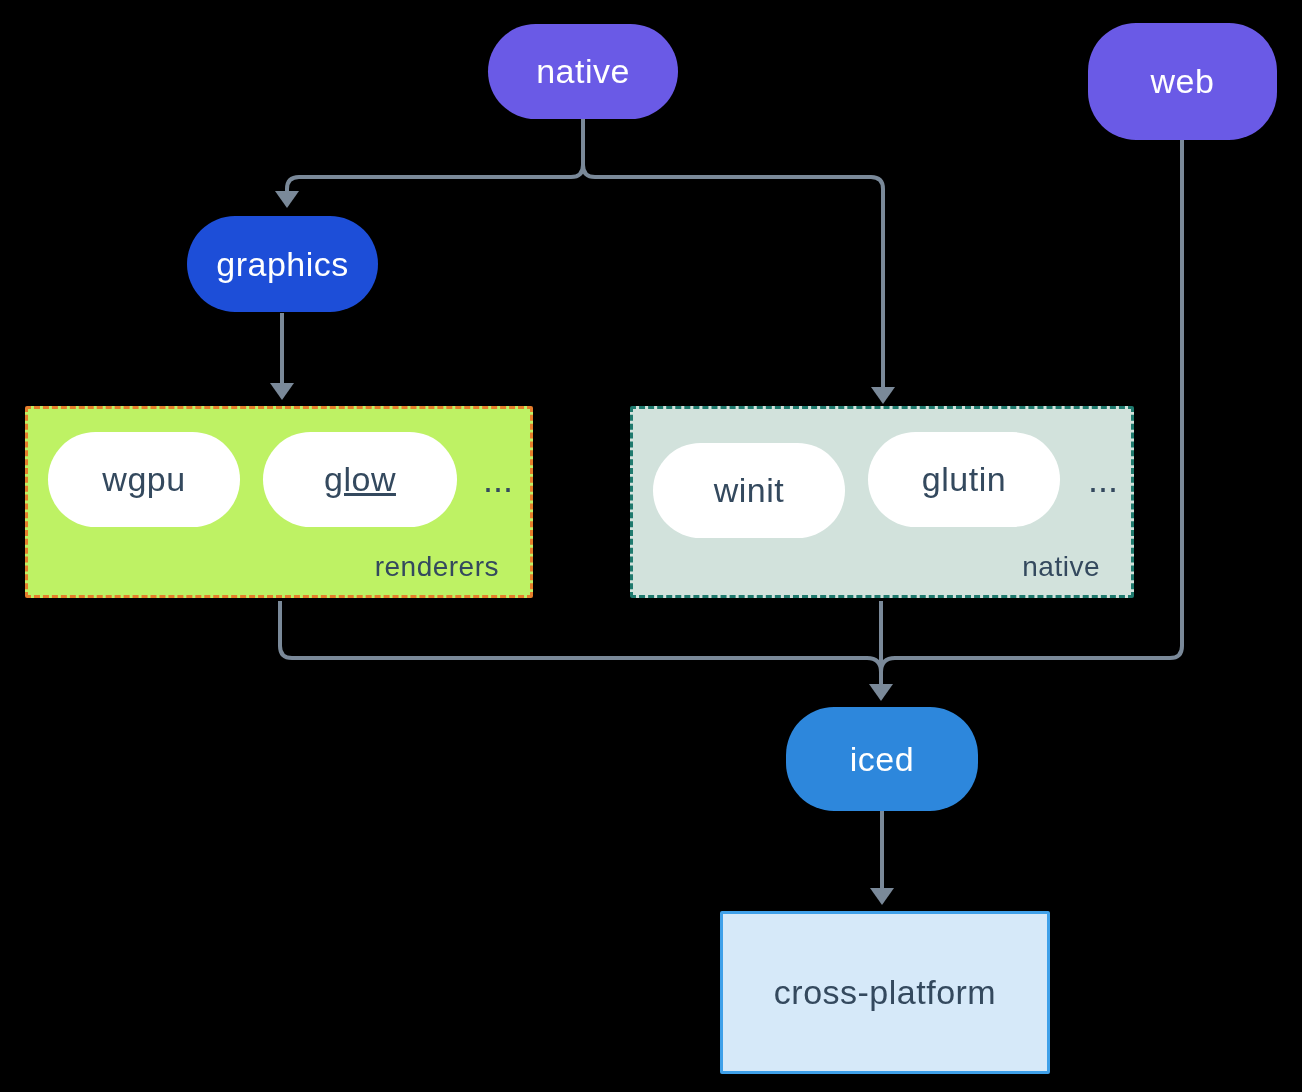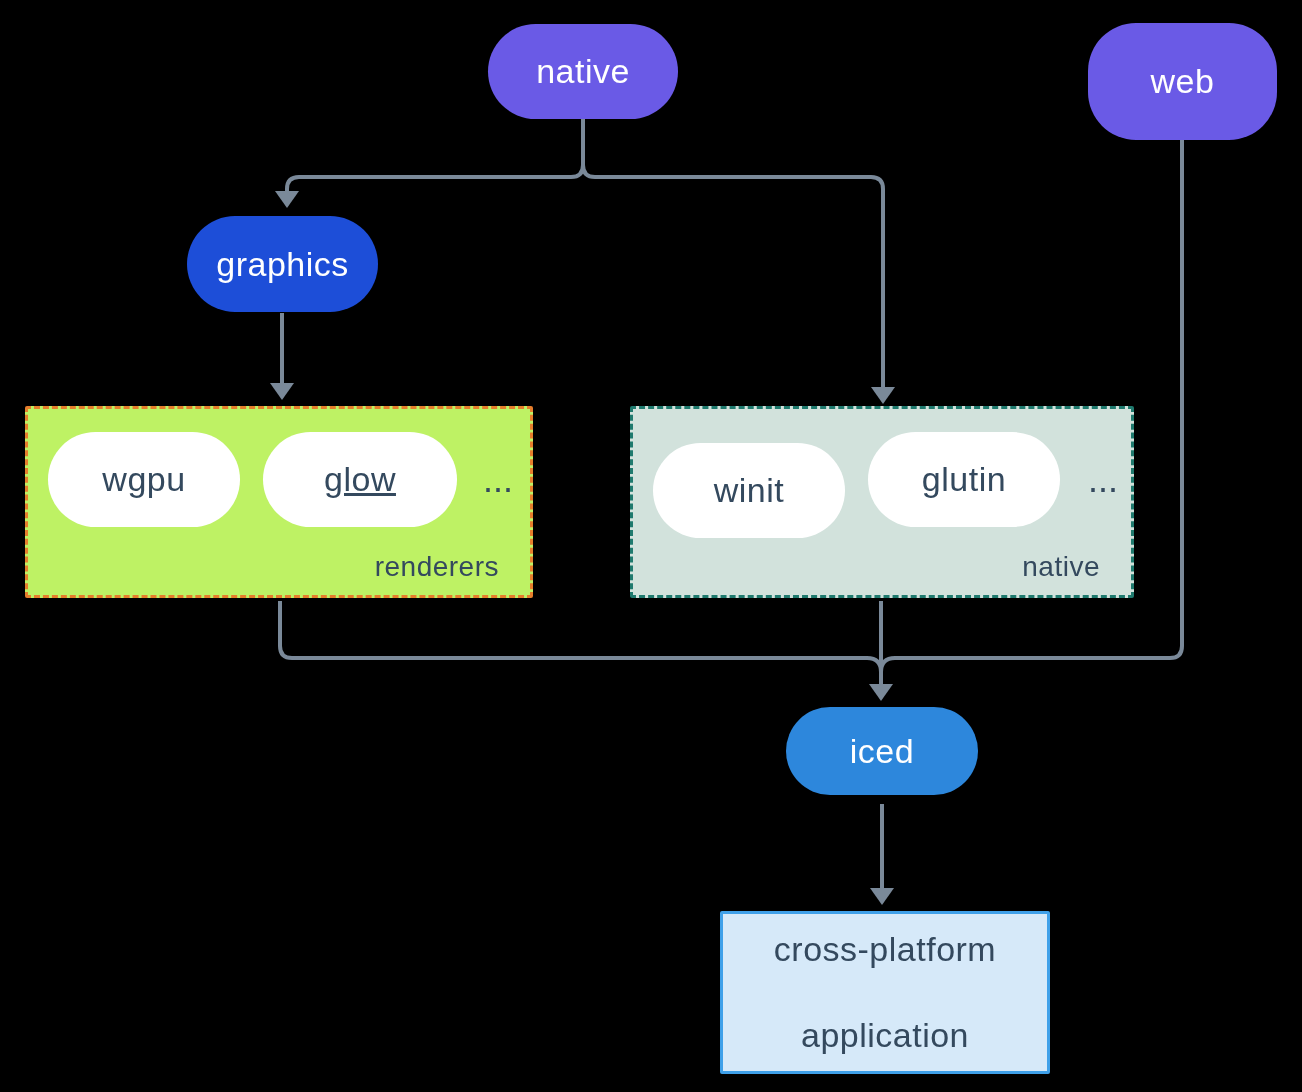--- a/index.html
+++ b/index.html
@@ -150,22 +150,21 @@
     <div class="pill white" style="left:20px; top:34px; width:192px; height:95px;">
       <span>winit</span>
     </div>
     <div class="pill white" style="left:235px; top:23px; width:192px; height:95px;justify-content:center;">
       <span>glutin</span>
     </div>
     <span class="ellipsis" style="top:23px;">...</span>
     <span class="group-label">native</span>
   </div>
 
-  <div class="pill blue" style="left:786px; top:707px; width:192px; height:88px;">
+  <div class="pill blue" style="left:786px; top:707px; width:192px; height:104px;">
     <span>iced</span>
   </div>
 
   <div class="app-box">
     <span>cross-platform</span>
-    <span>application</span>
   </div>
 
 </div>
 
 </body></html>

